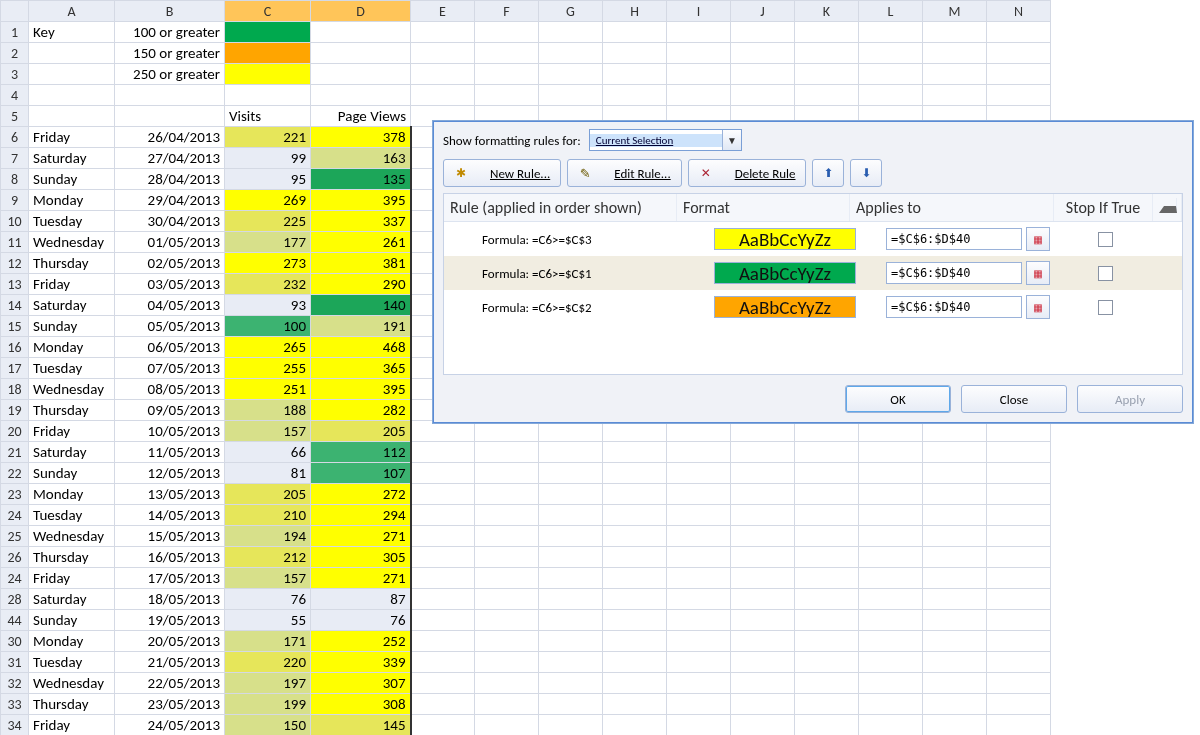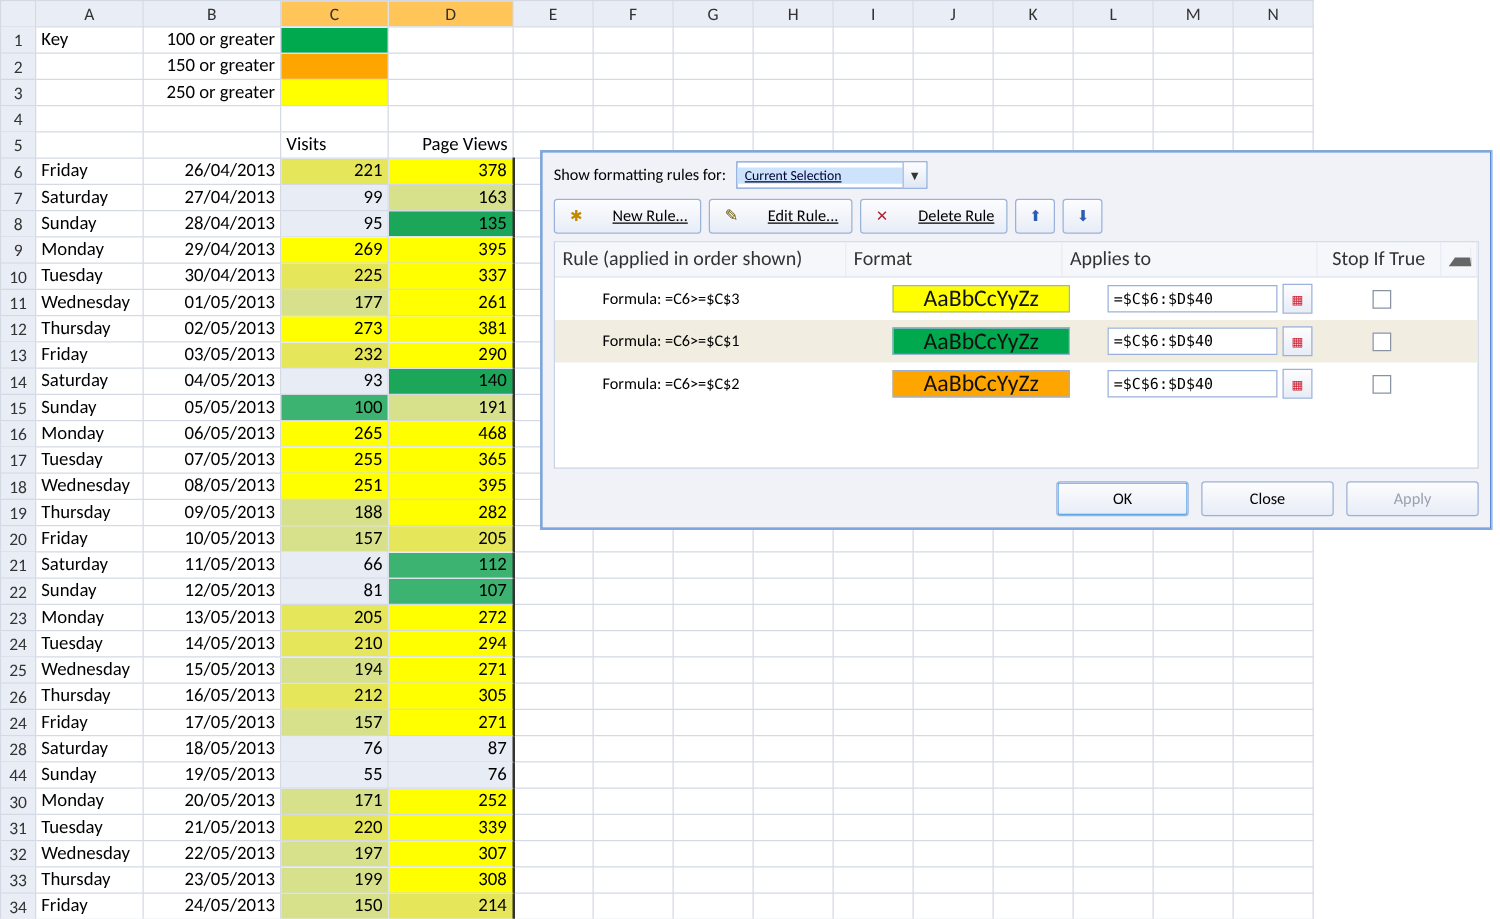--- a/index.html
+++ b/index.html
@@ -682,21 +682,21 @@
           <td></td>
           <td></td>
           <td></td>
           <td></td>
         </tr>
         <tr>
           <td class="rh">34</td>
           <td class="txt">Friday</td>
           <td class="num">24/05/2013</td>
           <td class="num cf-yellow-lt">150</td>
-          <td class="num with-rborder cf-yellow-md">214</td>
+          <td class="num with-rborder cf-yellow-md">145</td>
           <td></td>
           <td></td>
           <td></td>
           <td></td>
           <td></td>
           <td></td>
           <td></td>
           <td></td>
           <td></td>
           <td></td>

